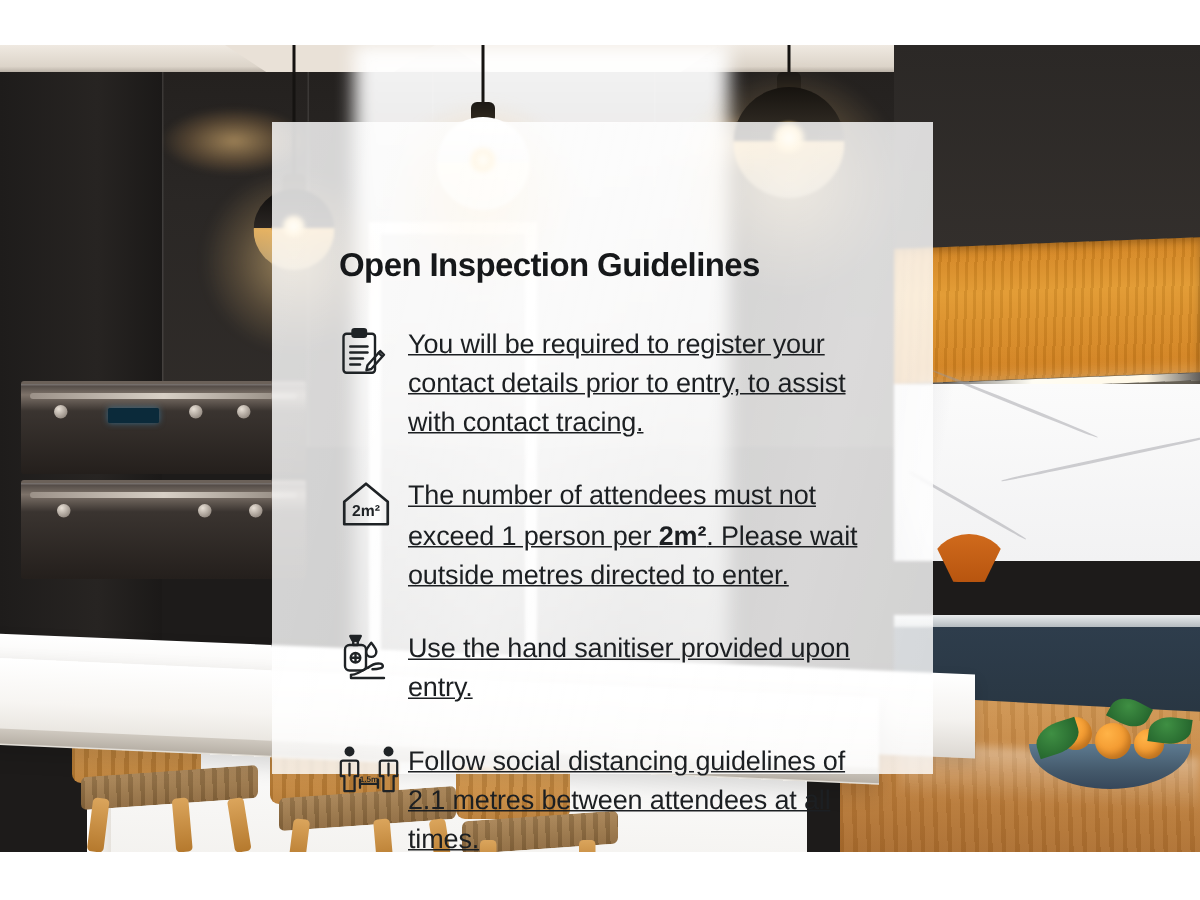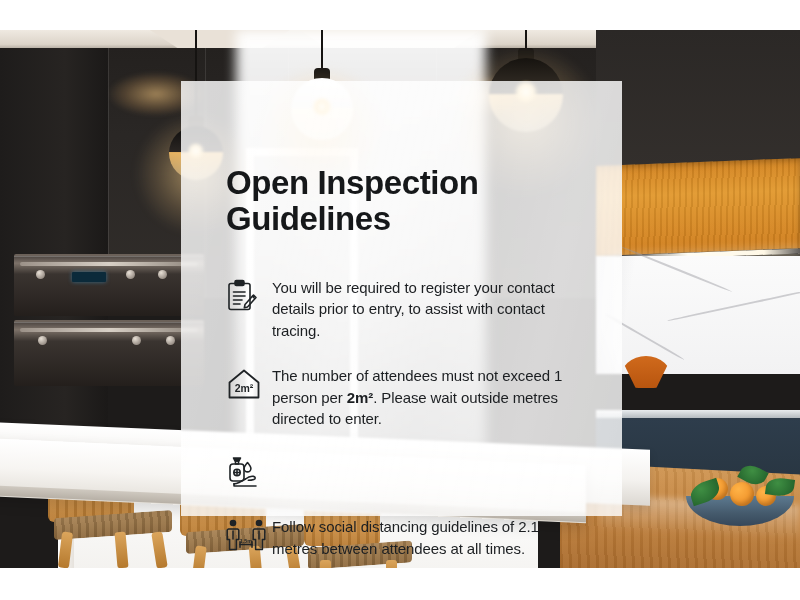--- a/index.html
+++ b/index.html
@@ -339,25 +339,25 @@
         rgba(255,255,255,0.00) 100%);
     pointer-events: none;
   }
 
   .panel-inner {
     position: relative;
     padding: 84px 36px 0 45px;
   }
 
   .headline {
-    font-size: 33px;
+    font-size: 22px;
     font-weight: 700;
     color: #16181a;
     letter-spacing: -0.4px;
-    margin: 0 0 36px 0;
+    margin: 0 0 24px 0;
     line-height: 1.1;
   }
 
   .guideline-list {
     margin: 0;
     padding: 0;
     list-style: none;
   }
   .guideline {
     display: flex;
@@ -371,25 +371,26 @@
     width: 46px;
     height: 42px;
     display: flex;
     align-items: center;
     justify-content: flex-start;
     margin-top: 1px;
   }
   .g-icon svg { display: block; }
 
   .g-text {
-    font-size: 15px;
+    font-size: 18px;
     line-height: 1.45;
     color: #1c1f22;
     padding-top: 3px;
     letter-spacing: -0.1px;
+    text-decoration: underline;
   }
   .g-text b { font-weight: 700; }
 
   
   .fg-slab {
     position: absolute;
     left: -14px; top: 408px; width: 600px; height: 58px;
     background: linear-gradient(180deg, #ffffff 0%, #f7f5f2 50%, #e2ded7 100%);
     transform: skewY(2.6deg);
     transform-origin: left top;
@@ -582,20 +583,23 @@
               <rect x="4" y="9" width="14" height="17" rx="3"></rect>
               <circle cx="11" cy="17.5" r="3.2"></circle>
               <line x1="11" y1="14.9" x2="11" y2="20.1"></line>
               <line x1="8.4" y1="17.5" x2="13.6" y2="17.5"></line>
               <path d="M21.5 7.5 c2.6 3.2 3.4 4.6 3.4 6 a3.4 3.4 0 0 1 -6.8 0 c0 -1.4 .8 -2.8 3.4 -6z"></path>
               <path d="M19.5 24 c2.5 -2 5.5 -3 8 -2.6 2 .3 2.4 2.4 .4 3 -2 .6 -4.2 .8 -5.6 .8"></path>
               <path d="M19.5 24 L13 27.5 c-2 1 -3.6 1.4 -5 1.4"></path>
               <path d="M8 28.9 L8 31 L30 31"></path>
             </svg>
           </span>
+          <span class="g-text">
+            <span>Use the hand sanitiser provided upon entry.</span>
+          </span>
         </li>
 
         <li class="guideline">
           <span class="g-icon">
             <svg width="40" height="34" viewBox="0 0 40 34" fill="none" stroke="#1f2326" stroke-width="1.5" stroke-linecap="round" stroke-linejoin="round">
 
               <circle cx="7" cy="5" r="3.3" fill="#1f2326" stroke="none"></circle>
               <path d="M2.6 11 h8.8 a1.4 1.4 0 0 1 1.4 1.4 v9 h-2.4 v10 h-6.8 v-10 h-2.4 v-9 a1.4 1.4 0 0 1 1.4 -1.4z" fill="none"></path>
               <line x1="7" y1="13" x2="7" y2="21"></line>
 

